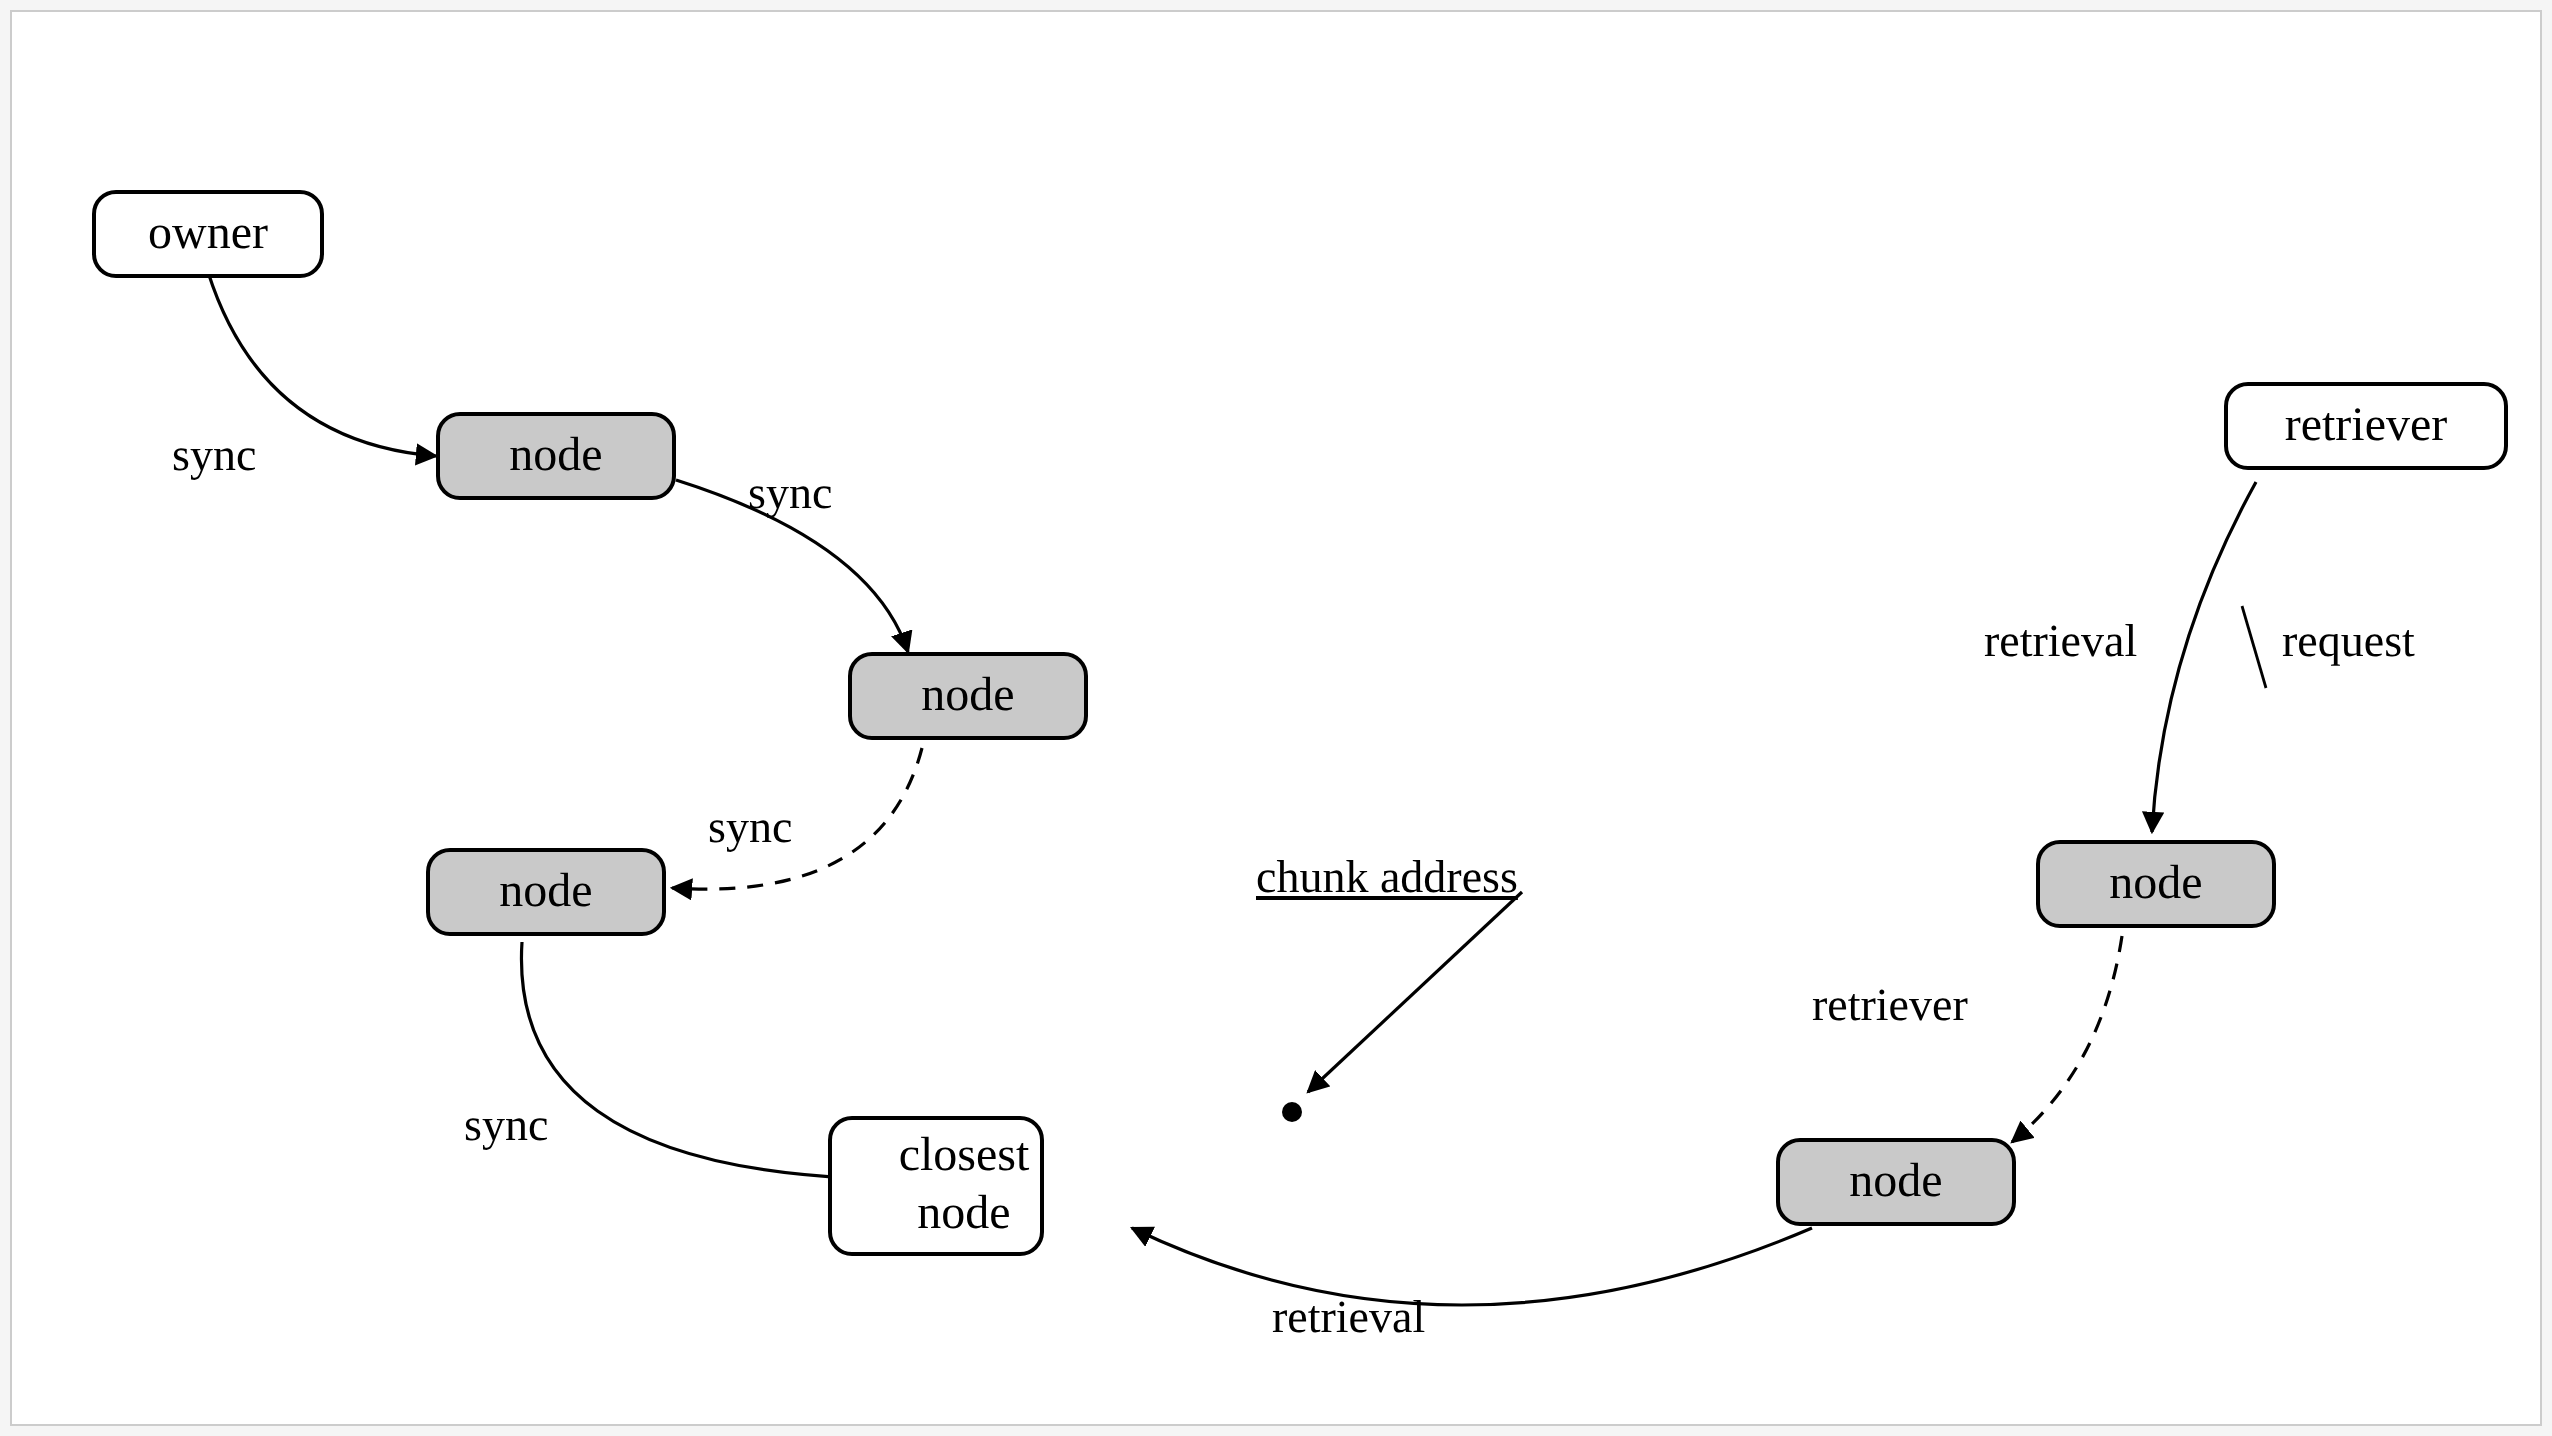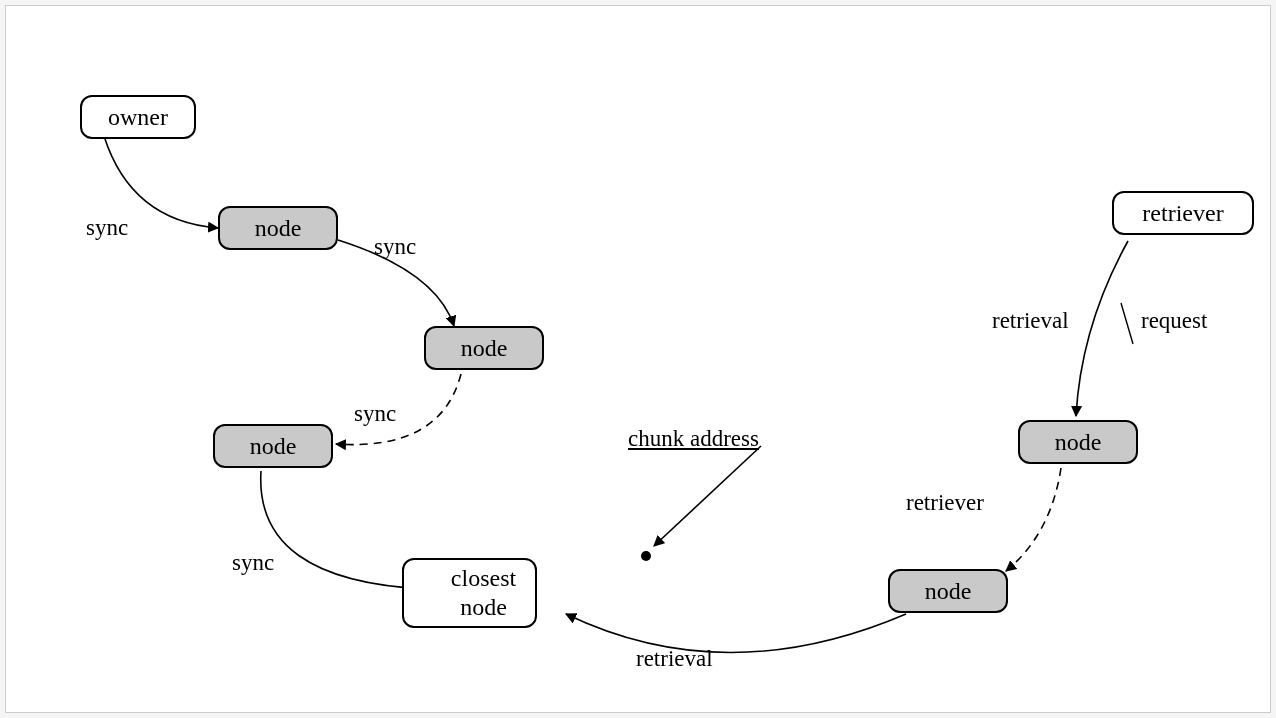--- a/index.html
+++ b/index.html
@@ -35,29 +35,29 @@
 
     <path d="M 1122 235 Q 1075 320 1070 410" stroke="#000" stroke-width="1.6" fill="none" marker-end="url(#arrow)"></path>
 
     <path d="M 1115 297 L 1127 338" stroke="#000" stroke-width="1.4" fill="none"></path>
 
     <path d="M 1055 462 Q 1045 528 1000 565" stroke="#000" stroke-width="1.6" fill="none" stroke-dasharray="8 6" marker-end="url(#arrow)"></path>
 
     <path d="M 900 608 Q 720 685 560 608" stroke="#000" stroke-width="1.6" fill="none" marker-end="url(#arrow)"></path>
   </svg>
 
-  <div class="box" style="left:40px; top:89px; width:116px; height:44px;margin-left:34px;">owner</div>
+  <div class="box" style="left:40px; top:89px; width:116px; height:44px;">owner</div>
 
   <div class="box gray" style="left:212px; top:200px; width:120px; height:44px;">node</div>
 
   <div class="box gray" style="left:418px; top:320px; width:120px; height:44px;">node</div>
 
   <div class="box gray" style="left:207px; top:418px; width:120px; height:44px;">node</div>
 
-  <div class="box" style="left:396px; top:552px; width:135px; height:70px; white-space:pre-line; line-height:1.2;padding-left:44px;">closest
+  <div class="box" style="left:408px; top:552px; width:108px; height:70px; white-space:pre-line; line-height:1.2;padding-left:44px;">closest
 node</div>
 
   <div class="box" style="left:1106px; top:185px; width:142px; height:44px;">retriever</div>
 
   <div class="box gray" style="left:1012px; top:414px; width:120px; height:44px;">node</div>
 
   <div class="box gray" style="left:882px; top:563px; width:120px; height:44px;">node</div>
 
   <div class="dot" style="left:635px; top:545px;"></div>
 

